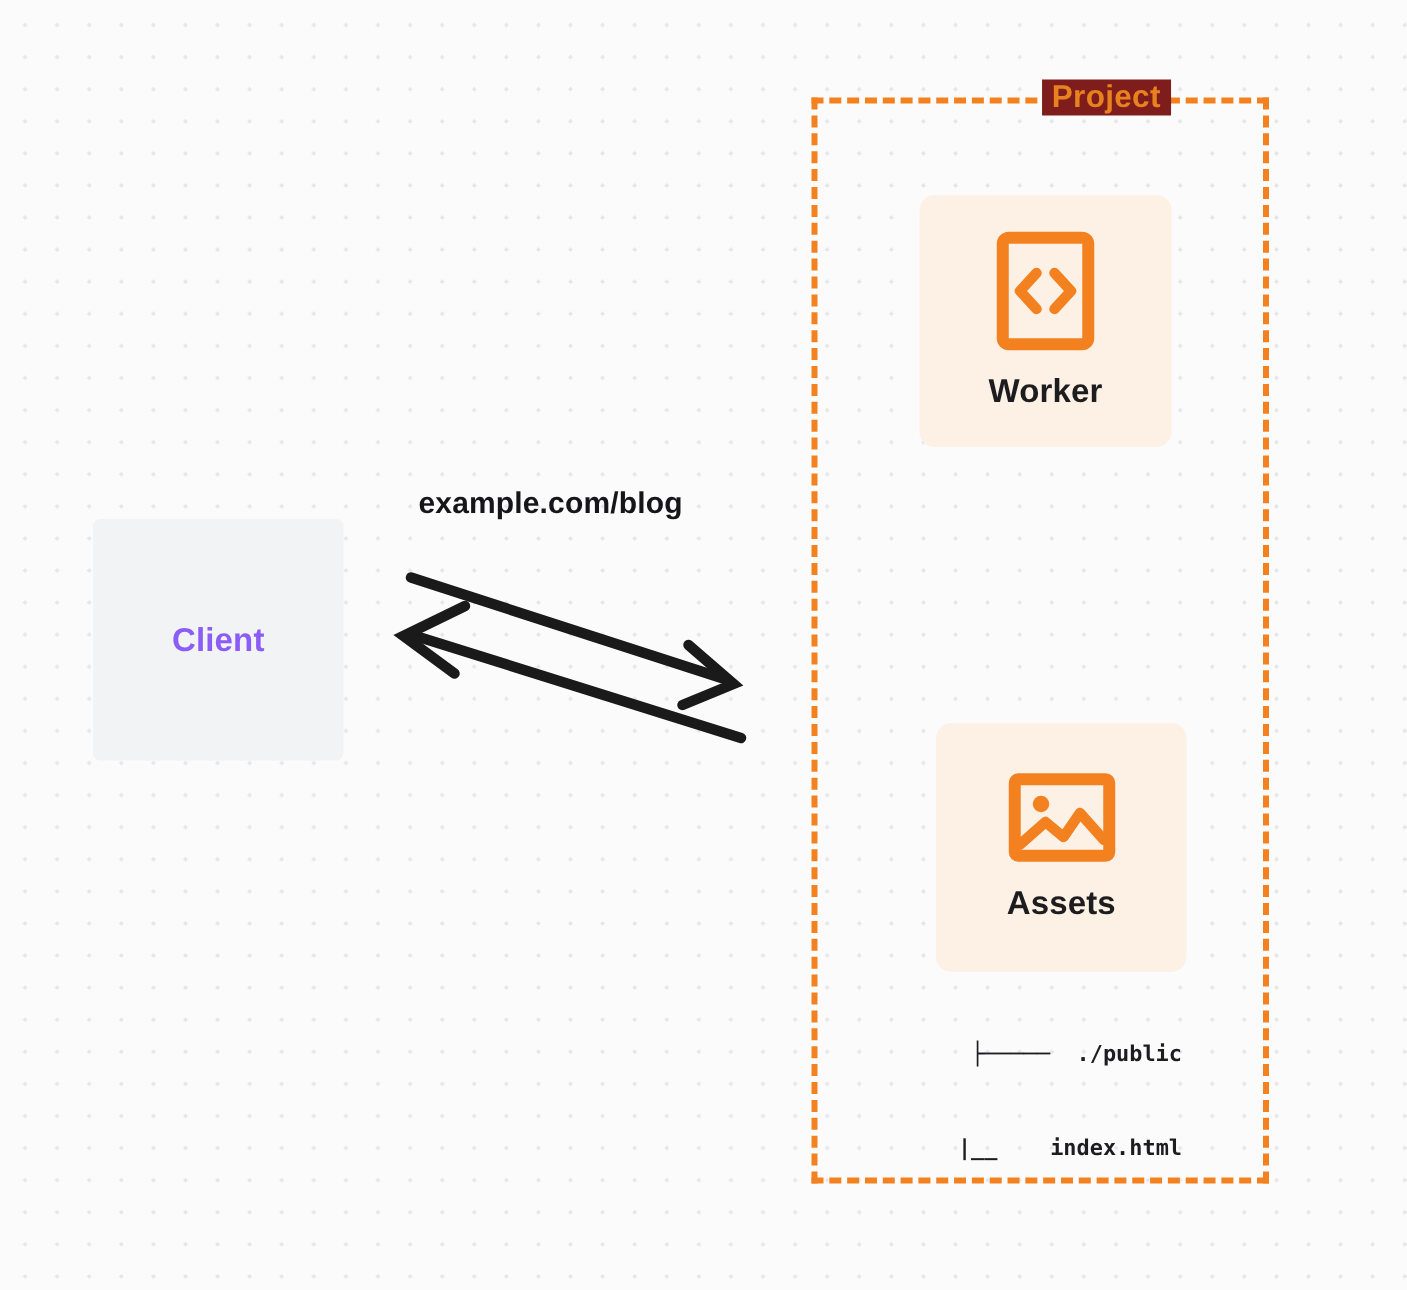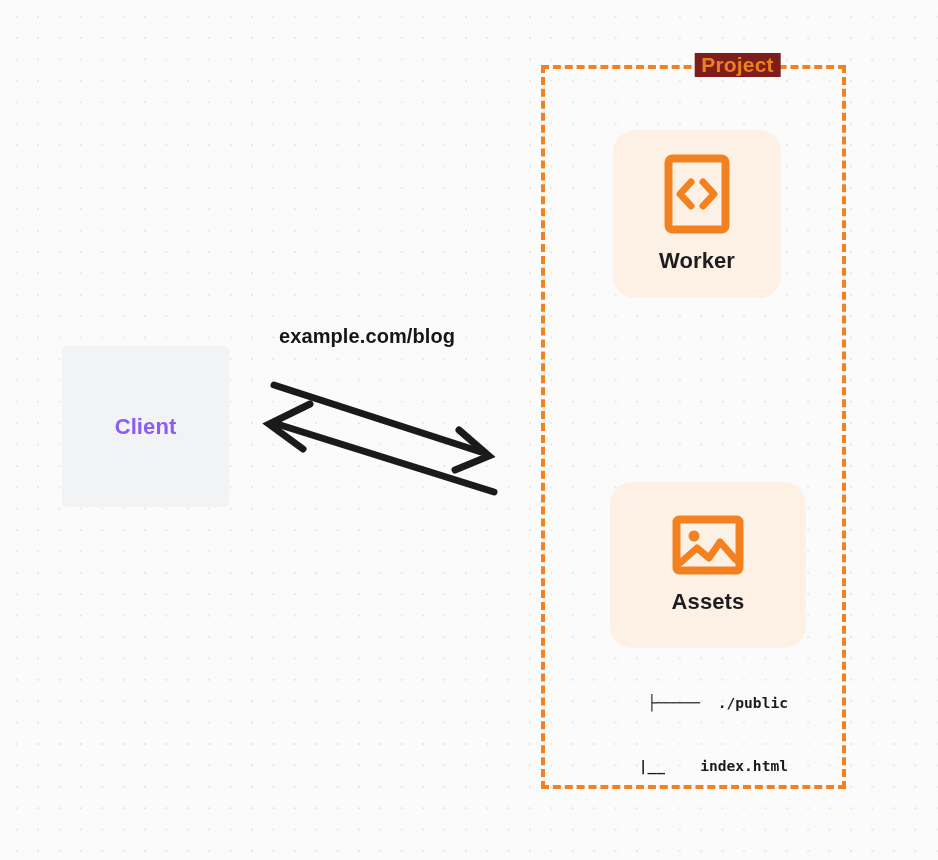--- a/index.html
+++ b/index.html
@@ -86,36 +86,36 @@
     color: #e8821f;
     letter-spacing: 0.2px;
     white-space: nowrap;
     margin-left: 44px;
   }
 
   
   .card {
     position: absolute;
     background: #fdf1e6;
-    border-radius: 22px;
+    border-radius: 10px;
     display: flex;
     flex-direction: column;
     align-items: center;
     justify-content: center;
   }
   #worker-card {
     left: 613px;
     top: 130px;
     width: 168px;
     height: 168px;
   }
   #assets-card {
-    left: 610px;
+    left: 624px;
     top: 482px;
-    width: 196px;
+    width: 167px;
     height: 166px;
   }
   .card .card-icon {
     display: block;
     line-height: 0;
     margin-bottom: 14px;
   }
   .card .card-label {
     font-size: 22px;
     font-weight: 700;

